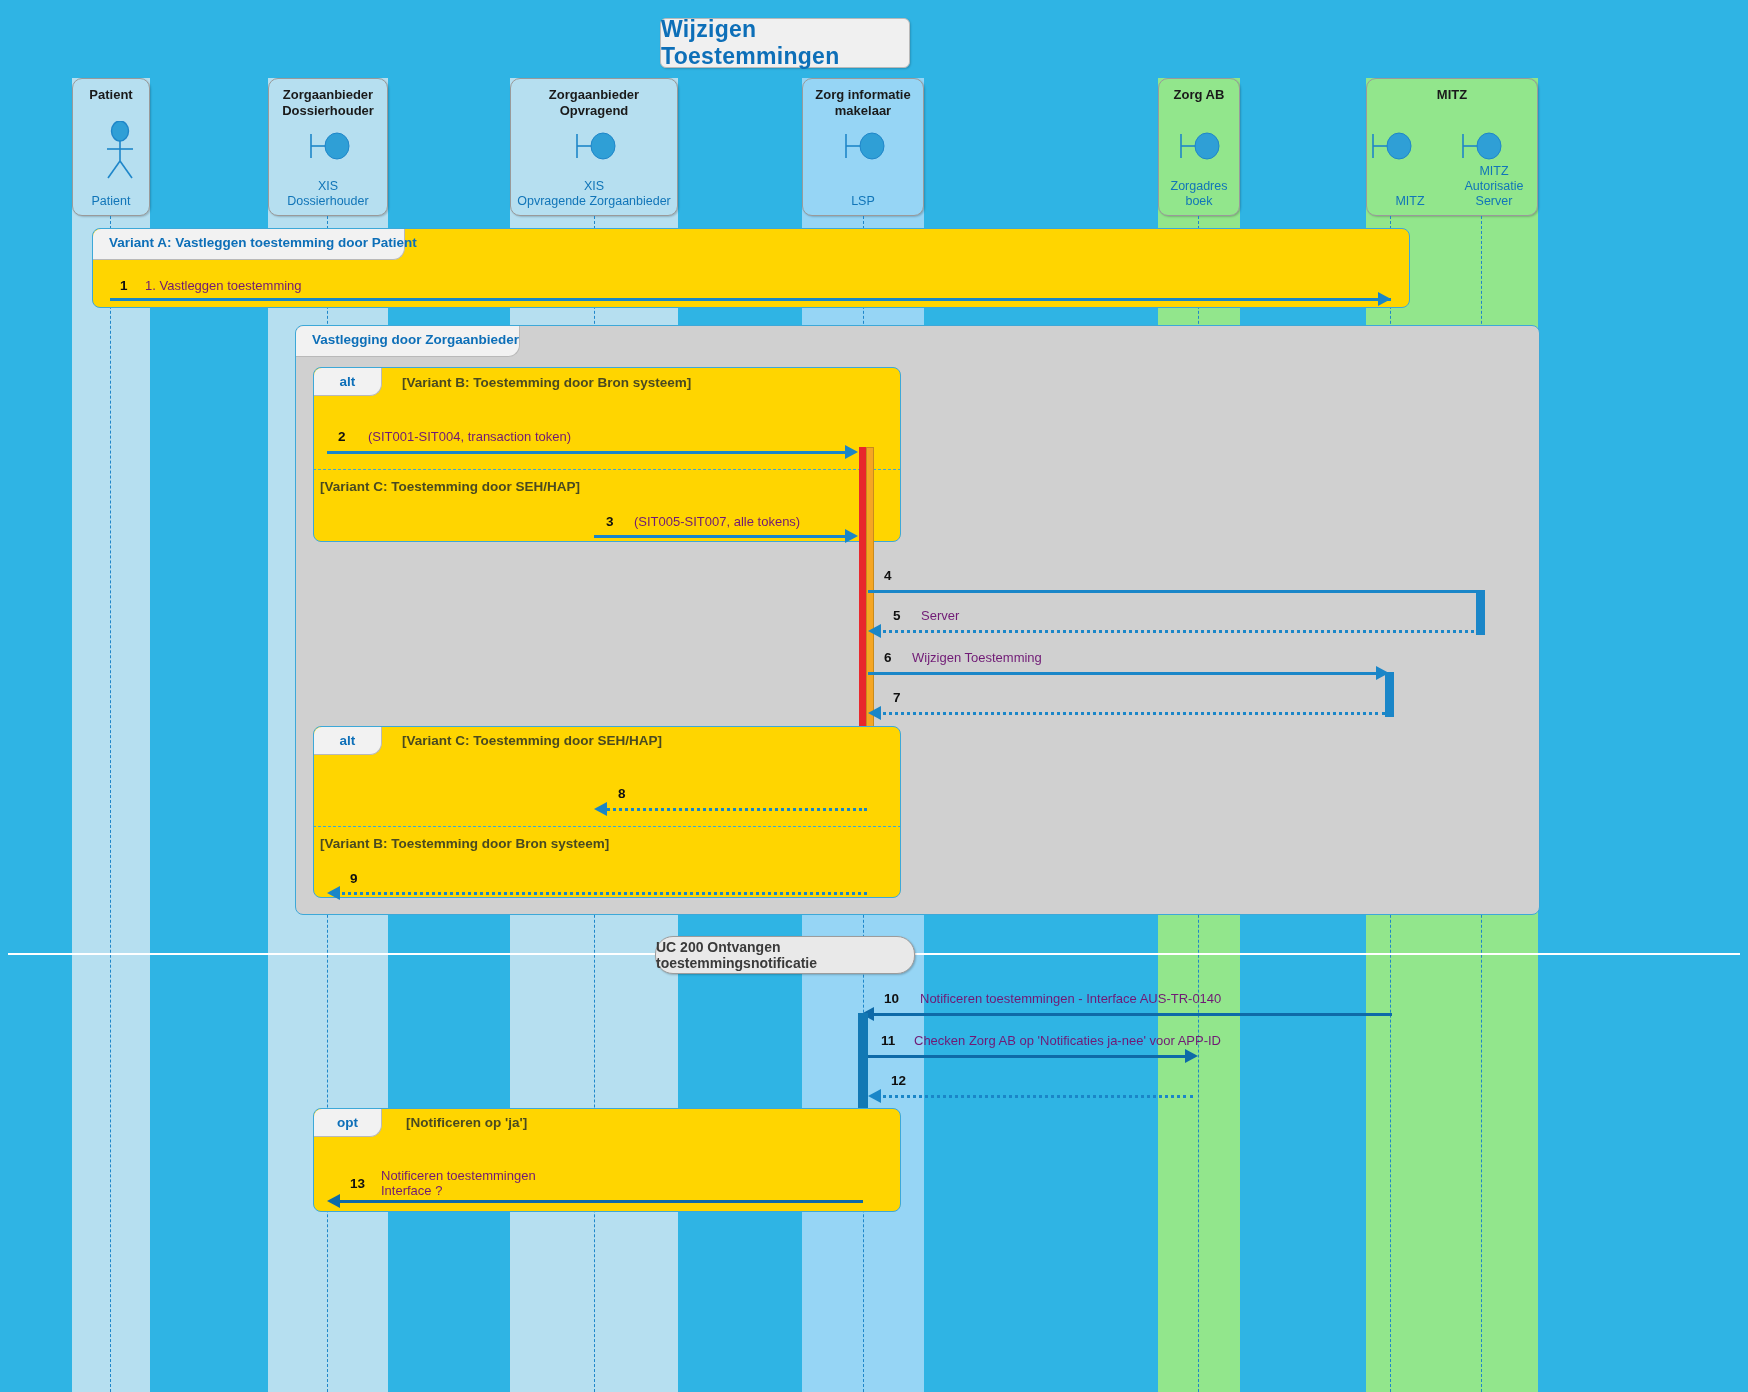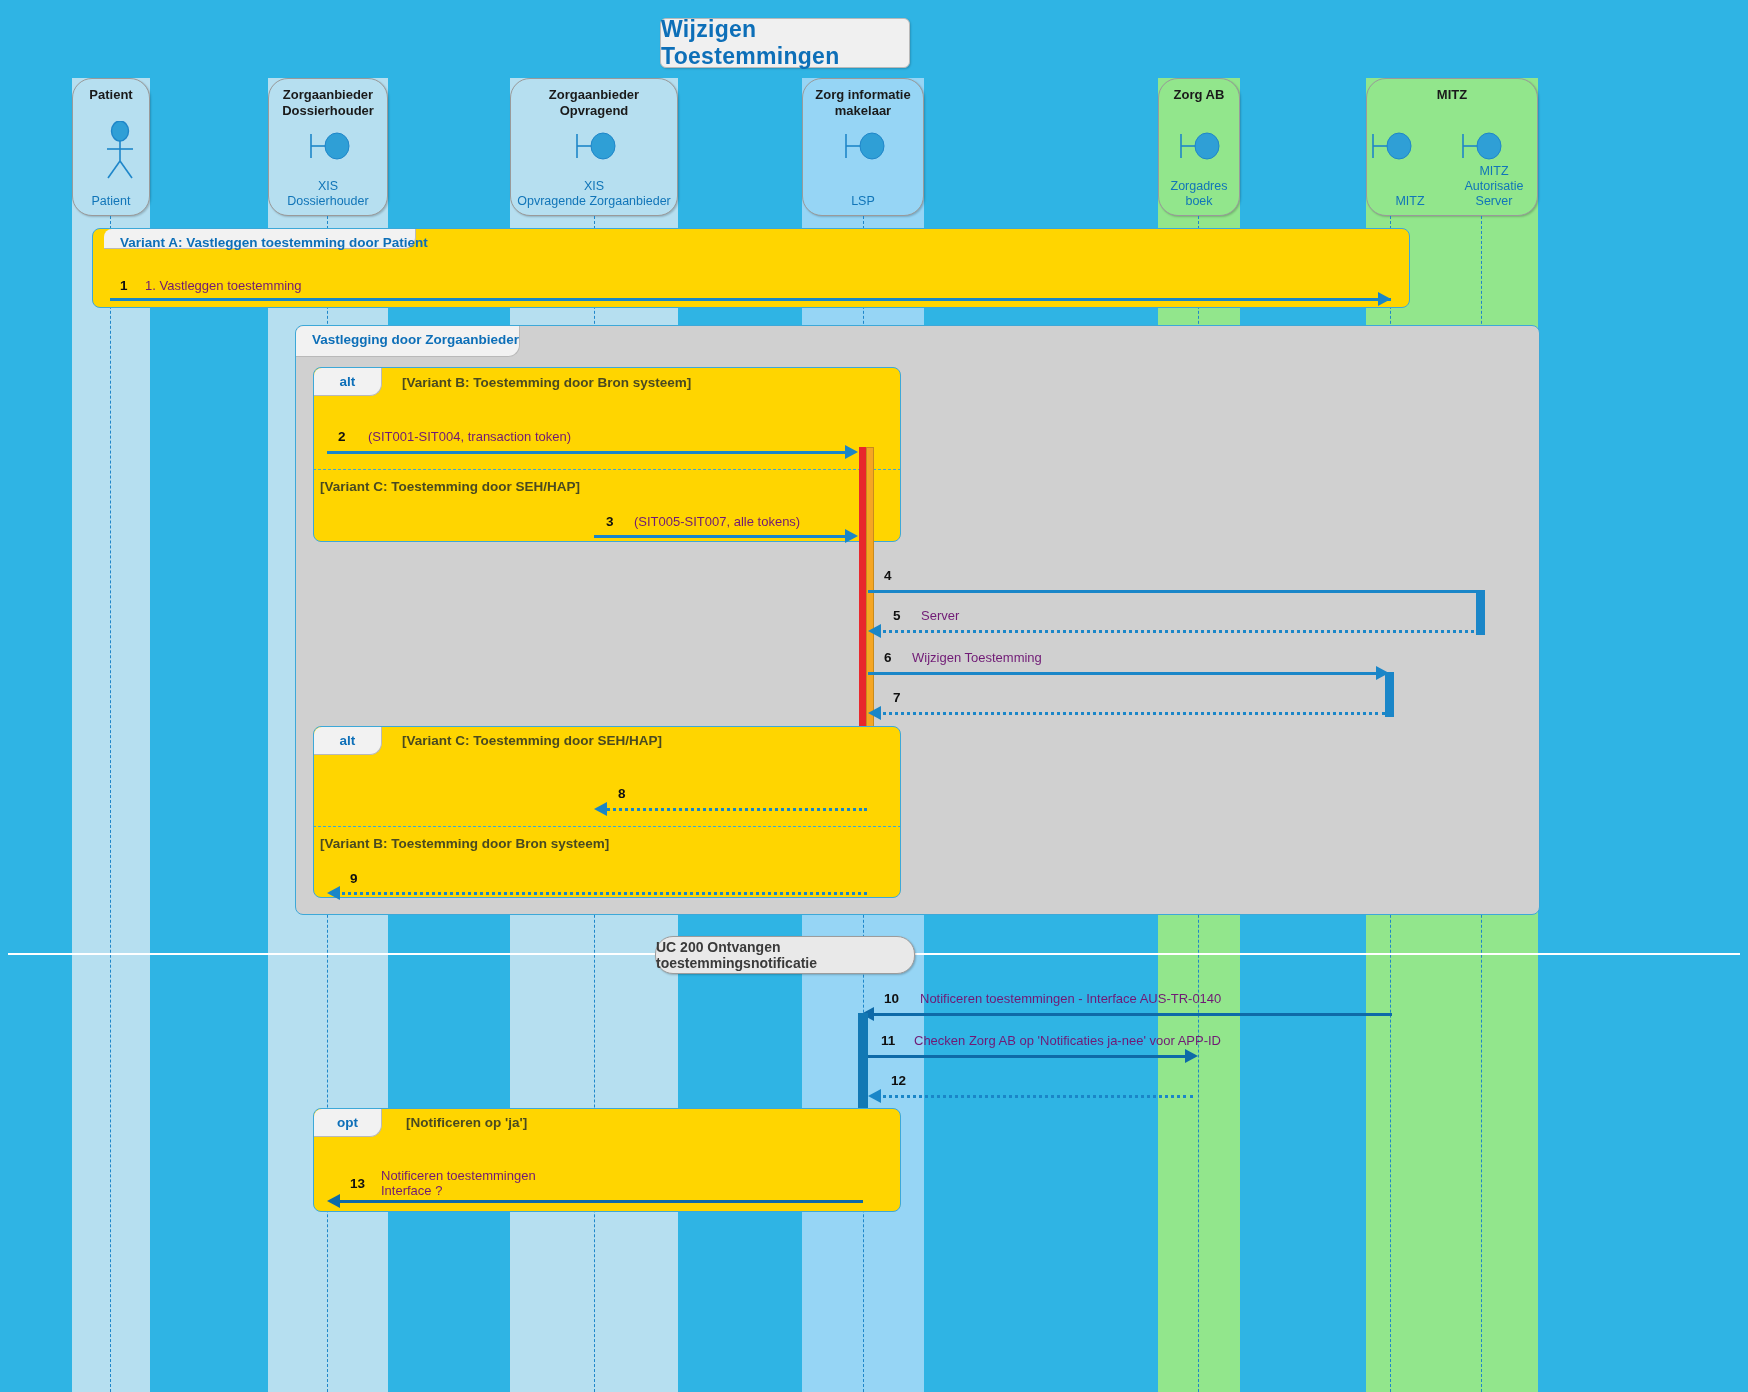--- a/index.html
+++ b/index.html
@@ -27,21 +27,21 @@
   
   .band{position:absolute;top:78px;bottom:0;}
   .band.blue{background:#b6dff0;}
   .band.blue2{background:#96d5f5;}
   .band.green{background:#92e68c;}
 
   
   .head{
     position:absolute;
     border:1px solid #9a9a9a;
-    border-radius:20px;
+    border-radius:10px;
     box-shadow:1px 1px 2px rgba(0,0,0,.20);
     box-sizing:border-box;
   }
   .head.blue{background:#b6dff0;}
   .head.blue2{background:#96d5f5;}
   .head.green{background:#92e68c;}
   .head .hd-title{
     position:absolute;left:4px;right:4px;top:8px;
     text-align:center;font-weight:bold;font-size:13px;color:#1a1a1a;
     line-height:16px;
@@ -225,21 +225,21 @@
 
   <div class="lifeline" style="left:110px;top:216px;height:1176px;"></div>
   <div class="lifeline" style="left:327px;top:216px;height:1176px;"></div>
   <div class="lifeline" style="left:594px;top:216px;height:1176px;"></div>
   <div class="lifeline" style="left:863px;top:216px;height:1176px;"></div>
   <div class="lifeline" style="left:1198px;top:216px;height:1176px;"></div>
   <div class="lifeline" style="left:1390px;top:216px;height:1176px;"></div>
   <div class="lifeline" style="left:1481px;top:216px;height:1176px;"></div>
 
   <div class="frag yellow" style="left:92px;top:228px;width:1318px;height:80px;"></div>
-  <div class="frag-label notch" style="left:104px;top:229px;width:312px;height:20px;">Variant A: Vastleggen toestemming door Patient</div>
+  <div class="frag-label notch" style="left:93px;top:229px;width:312px;height:31px;">Variant A: Vastleggen toestemming door Patient</div>
 
   <div class="msg-num" style="left:120px;top:278px;">1</div>
   <div class="msg-text" style="left:145px;top:278px;">1. Vastleggen toestemming</div>
   <div class="msg-line msg-solid" style="left:110px;top:298px;width:1281px;"></div>
   <div class="arrowhead ah-right" style="left:1378px;top:292px;"></div>
 
   <div class="frag gray" style="left:295px;top:325px;width:1245px;height:590px;"></div>
   <div class="frag-label notch" style="left:296px;top:326px;width:224px;height:31px;">Vastlegging door Zorgaanbieder</div>
 
   <div class="frag yellow" style="left:313px;top:367px;width:588px;height:175px;"></div>

